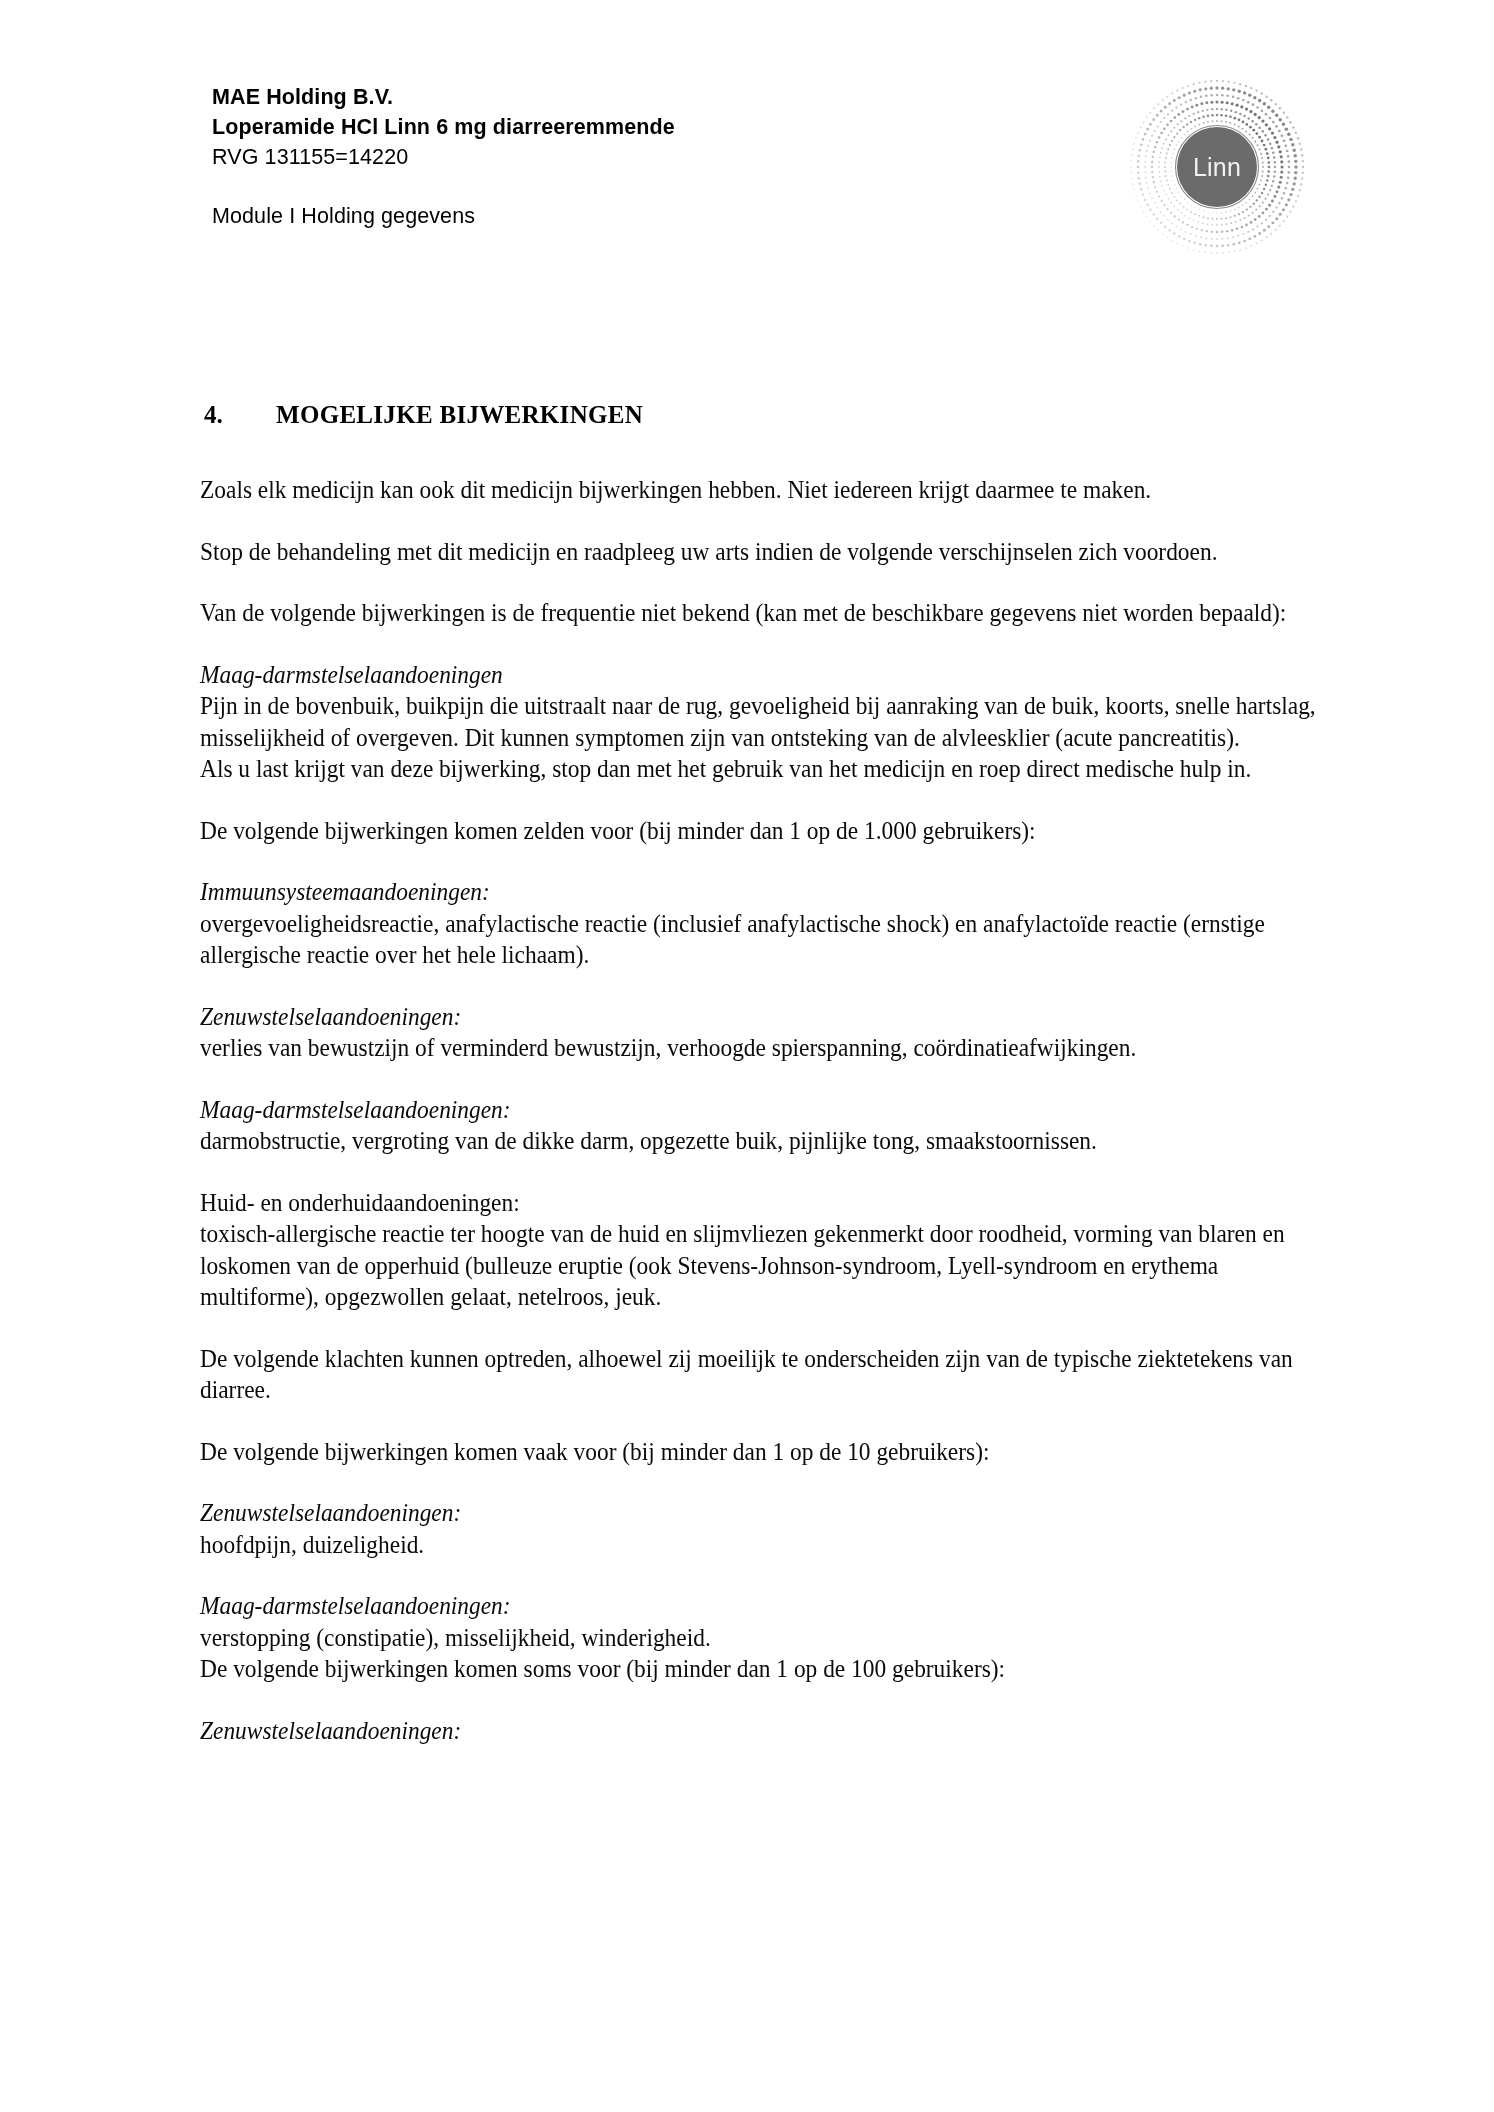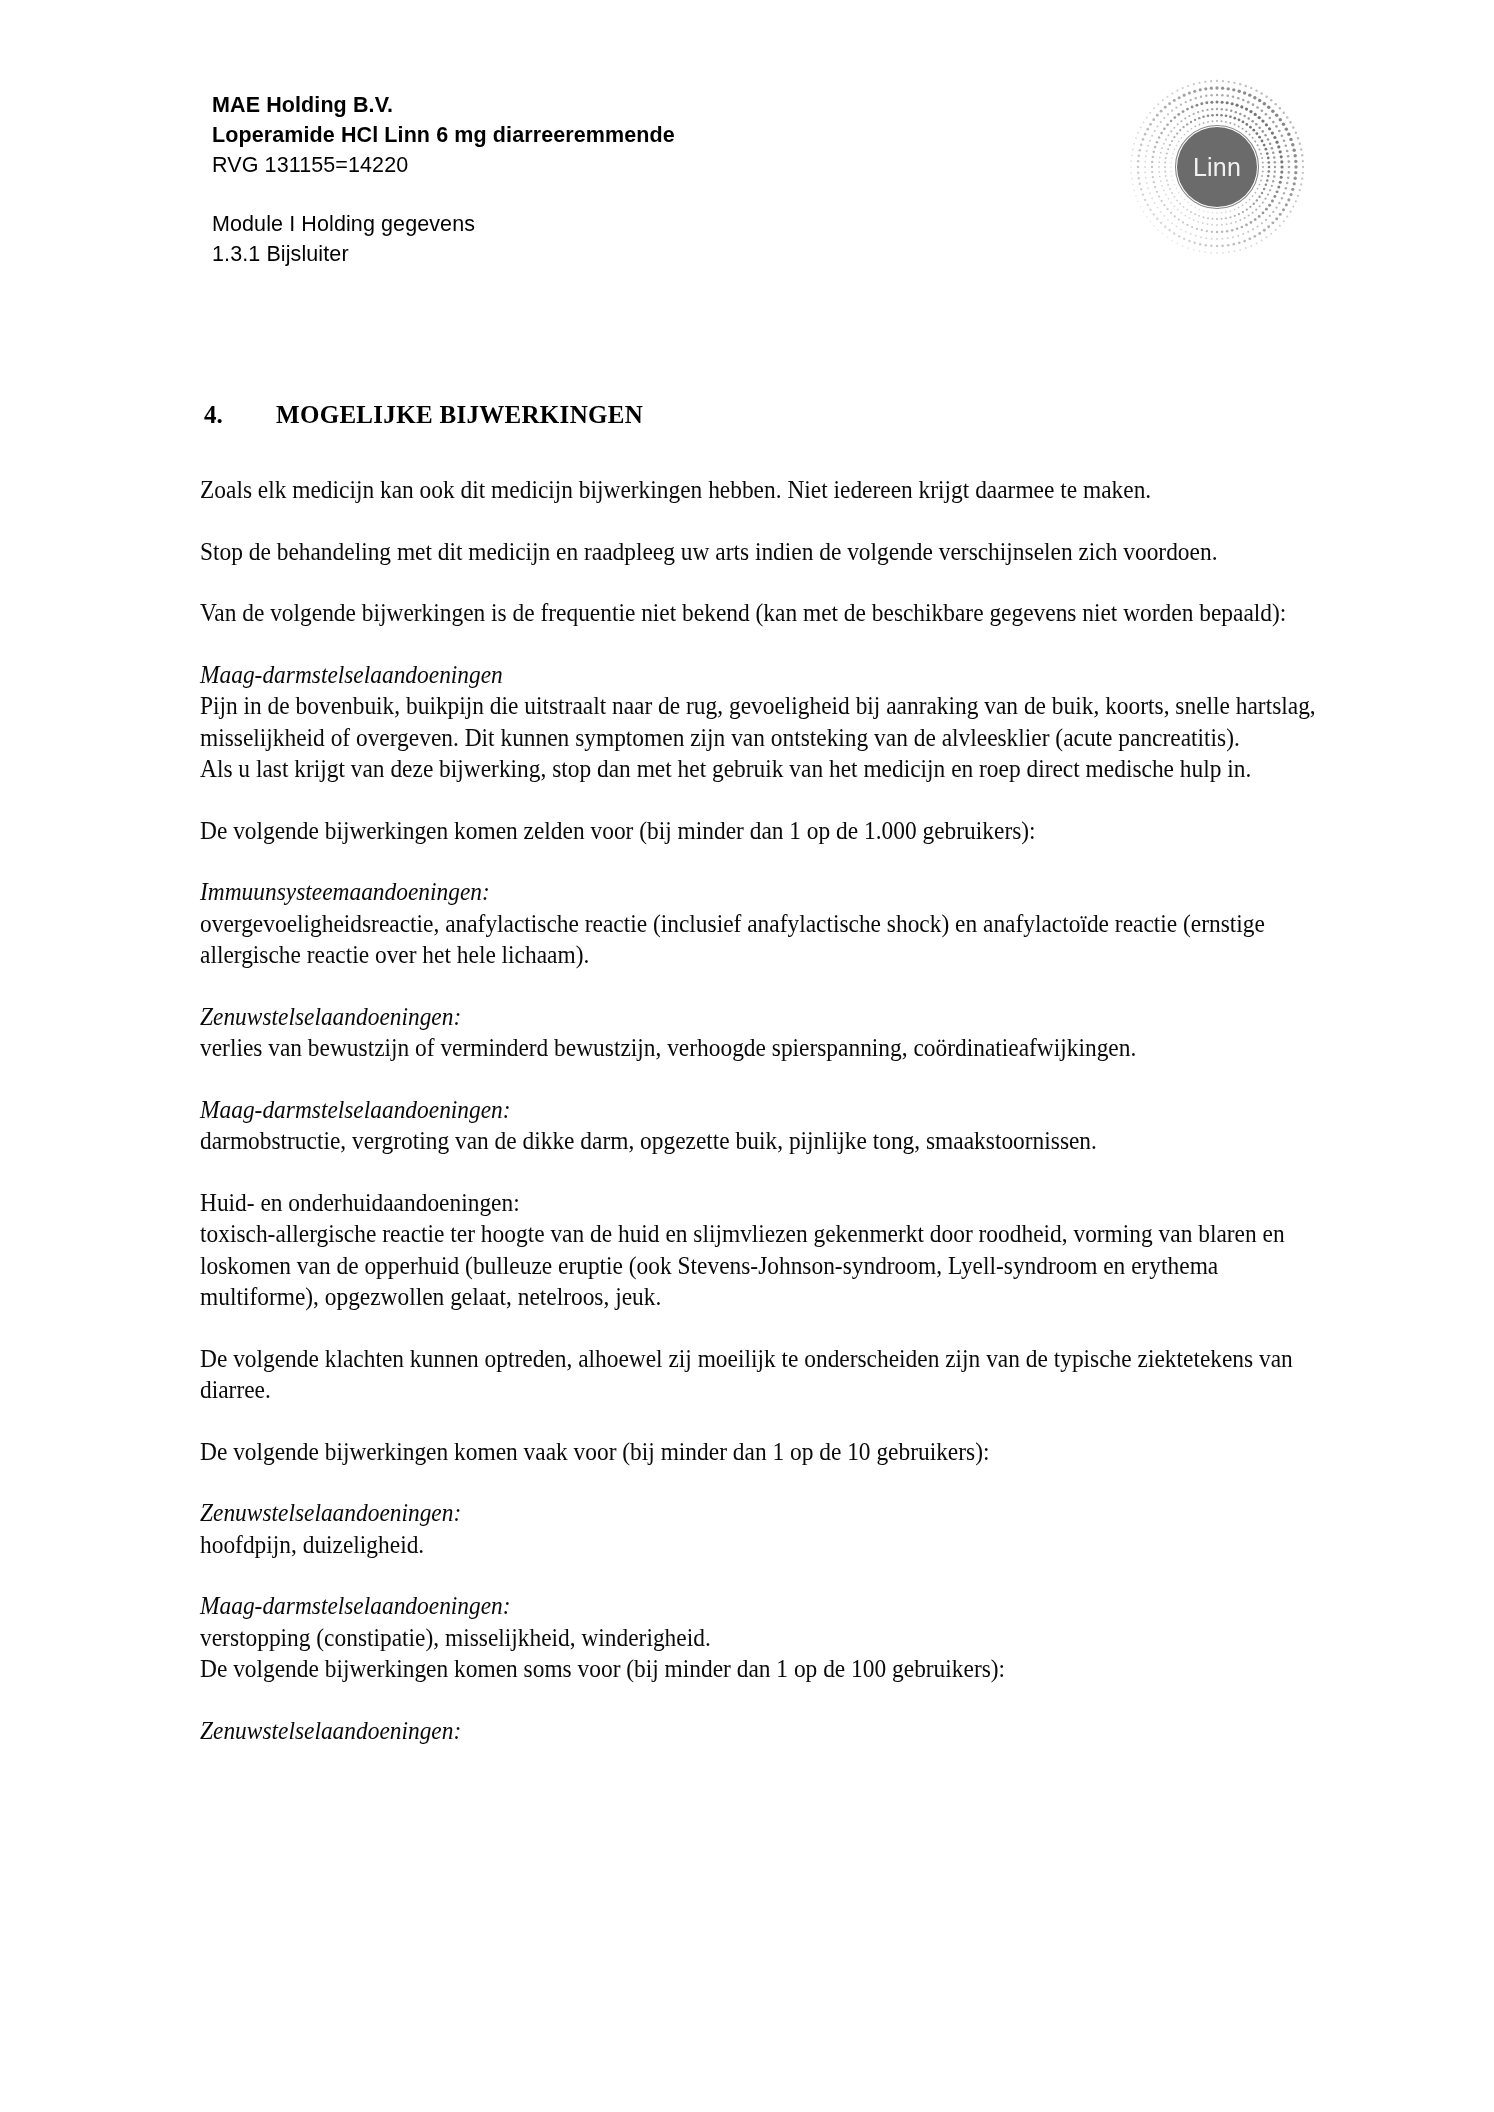--- a/index.html
+++ b/index.html
@@ -14,21 +14,21 @@
     height: 2112px;
     background: #ffffff;
     overflow: hidden;
     box-sizing: border-box;
   }
 
   
   .header {
     position: absolute;
     left: 212px;
-    top: 90px;
+    top: 82px;
     width: 700px;
   }
   .header-line {
     font-family: "Liberation Sans", sans-serif;
     font-size: 21.5px;
     line-height: 30px;
     color: #000000;
     white-space: nowrap;
     letter-spacing: 0.1px;
   }
@@ -99,21 +99,20 @@
 
 <div class="page">
 
   <div class="header">
     <div class="header-line bold">MAE Holding B.V.</div>
     <div class="header-line bold">Loperamide HCl Linn 6 mg diarreeremmende</div>
     <div class="header-line">RVG 131155=14220</div>
 
     <div class="header-block-2">
       <div class="header-line">Module I Holding gegevens</div>
-      <div class="header-line">1.3.1 Bijsluiter</div>
     </div>
   </div>
 
   <div class="logo">
     <svg viewBox="0 0 190 190" xmlns="http://www.w3.org/2000/svg">
       <defs>
         <g id="dotrings"></g>
       </defs>
       <g id="rings" fill="#767676">
           <circle cx="95.00" cy="49.00" r="0.96" fill="#767676" opacity="0.61"></circle>

